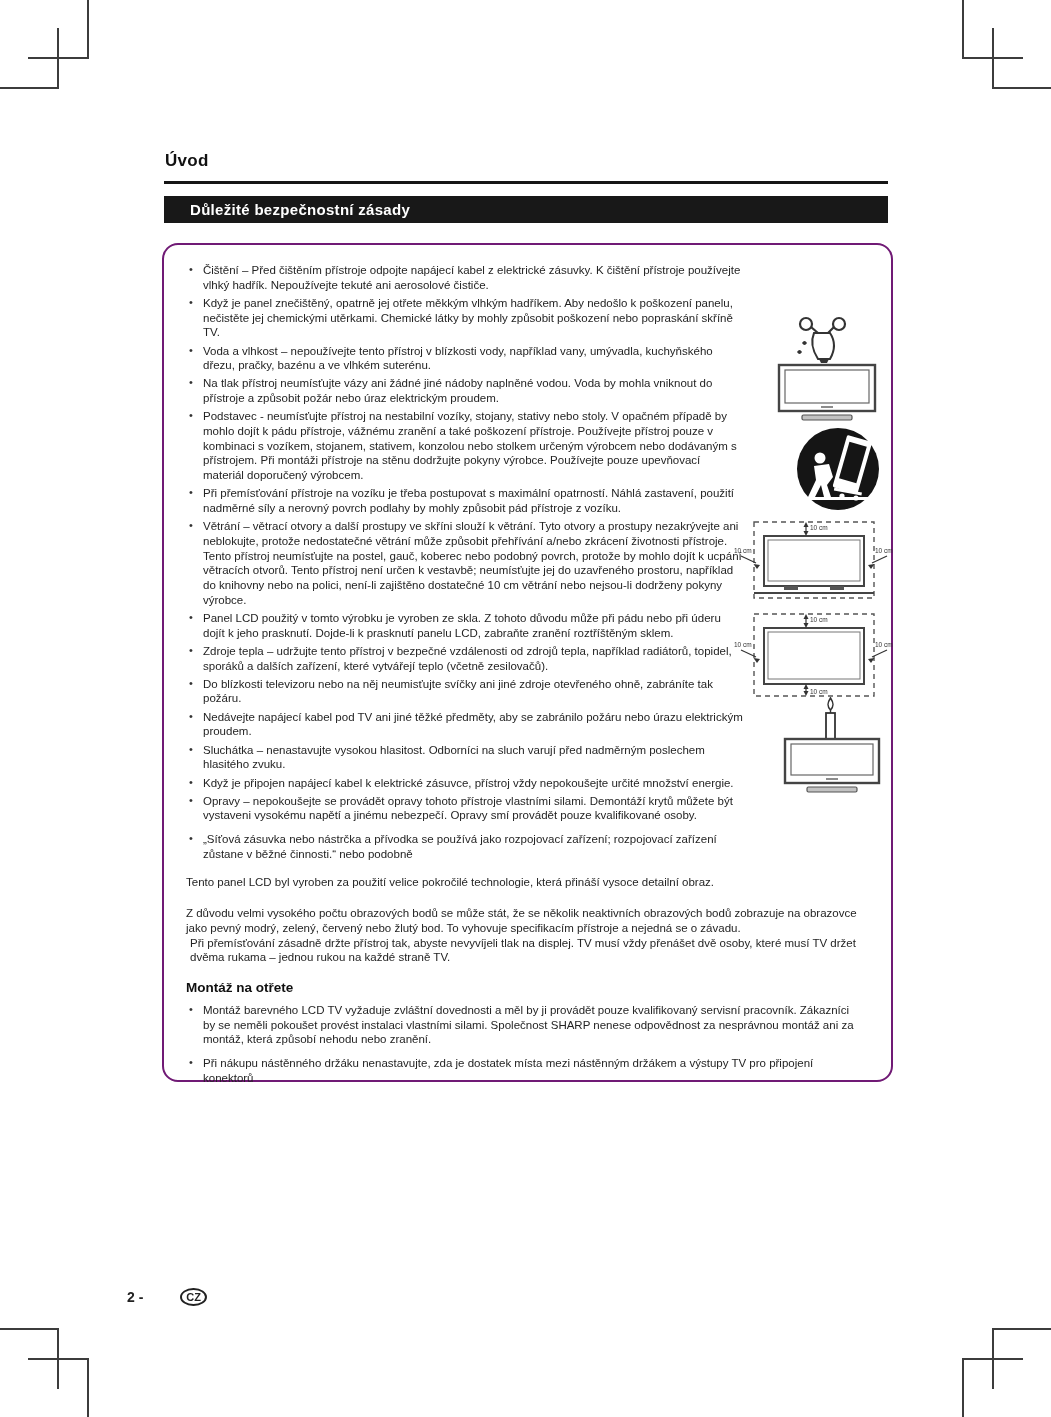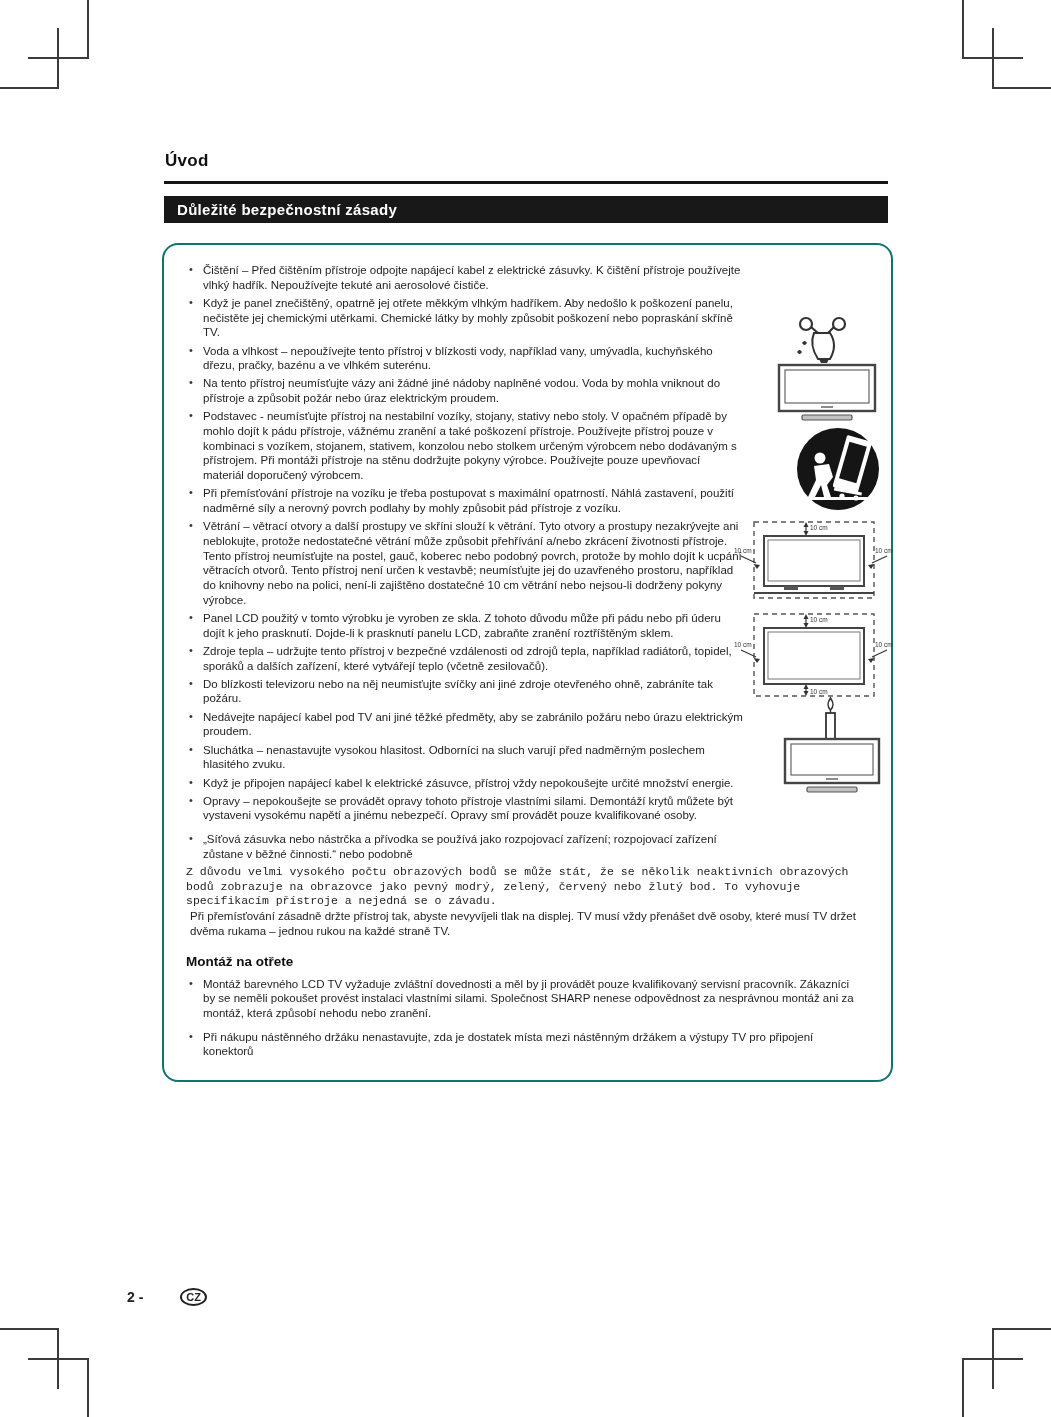--- a/index.html
+++ b/index.html
@@ -7,36 +7,36 @@
     position:relative; width:1051px; height:1417px; background:#ffffff;
     font-family:"Liberation Sans", sans-serif; color:#222; overflow:hidden;
   }
   .cropmarks { position:absolute; left:0; top:0; pointer-events:none; }
 
   .uvod { position:absolute; left:165px; top:151px; font-size:17px; font-weight:bold; color:#111; letter-spacing:0.3px; }
   .rule { position:absolute; left:164px; top:181px; width:724px; height:3px; background:#151515; }
   .titlebar {
     position:absolute; left:164px; top:196px; width:724px; height:27px;
     background:#181818; color:#fff; font-size:15px; font-weight:bold;
-    line-height:27px; padding-left:13px; box-sizing:border-box; letter-spacing:0.3px;
+    line-height:27px; padding-left:26px; box-sizing:border-box; letter-spacing:0.3px;
   }
 
   .safety-box {
     position:absolute; left:162px; top:243px; width:731px; height:839px;
-    border:2px solid #0f766e; border-radius:16px; box-sizing:border-box; background:#fff;
+    border:2px solid #701a75; border-radius:16px; box-sizing:border-box; background:#fff;
   }
   .bc { padding:18px 24px 0 22px; }
 
   ul.safety-list { list-style:none; margin:0 124px 0 0; padding:0; }
   li.b { position:relative; padding-left:17px; margin-bottom:3.5px; font-size:11.5px; line-height:14.7px; color:#242424; }
   li.b::before { content:"•"; position:absolute; left:3px; top:-1px; font-size:11px; color:#333; }
   li.gap-top { margin-top:9px; }
 
   .note { font-size:11.5px; line-height:14.7px; margin:13px 8px 0 0; color:#242424; }
-  .note2 { margin-top:0;font-family:Liberation Mono, monospace; }
+  .note2 { margin-top:17px; }
   h3.sec { font-size:13.5px; font-weight:bold; margin:15px 0 5px 0; color:#101010; }
   .sec-body { font-size:11.5px; line-height:14.7px; margin:0 8px 0 4px; color:#242424; }
   ul.wm-list { list-style:none; margin:8px 4px 0 0; padding:0; }
 
   .ill { position:absolute; }
   .lbl { font-size:6.5px; fill:#333; font-family:"Liberation Sans", sans-serif; }
 
   .pagefoot { position:absolute; left:127px; top:1288px; display:flex; align-items:center; gap:6px; }
   .pf-num { font-size:14px; font-weight:bold; color:#222; }
   .cz-badge { display:inline-block; border:2px solid #222; border-radius:50%; padding:0 4px; font-size:11px; font-weight:bold; line-height:14px; color:#222;margin-left:31px; }
@@ -59,34 +59,35 @@
   <div class="rule"></div>
   <div class="titlebar">Důležité bezpečnostní zásady</div>
 
   <div class="safety-box">
     <div class="bc">
 
       <ul class="safety-list">
         <li class="b">Čištění – Před čištěním přístroje odpojte napájecí kabel z elektrické zásuvky. K čištění přístroje používejte vlhký hadřík. Nepoužívejte tekuté ani aerosolové čističe.</li>
         <li class="b">Když je panel znečištěný, opatrně jej otřete měkkým vlhkým hadříkem. Aby nedošlo k poškození panelu, nečistěte jej chemickými utěrkami. Chemické látky by mohly způsobit poškození nebo popraskání skříně TV.</li>
         <li class="b">Voda a vlhkost – nepoužívejte tento přístroj v blízkosti vody, například vany, umývadla, kuchyňského dřezu, pračky, bazénu a ve vlhkém suterénu.</li>
-        <li class="b">Na tento přístroj neumísťujte vázy ani žádné jiné nádoby naplněné vodou. Voda by mohla vniknout do přístroje a způsobit požár nebo úraz elektrickým proudem.</li>
+        <li class="b">Na tlak přístroj neumísťujte vázy ani žádné jiné nádoby naplněné vodou. Voda by mohla vniknout do přístroje a způsobit požár nebo úraz elektrickým proudem.</li>
         <li class="b">Podstavec - neumísťujte přístroj na nestabilní vozíky, stojany, stativy nebo stoly. V opačném případě by mohlo dojít k pádu přístroje, vážnému zranění a také poškození přístroje. Používejte přístroj pouze v kombinaci s vozíkem, stojanem, stativem, konzolou nebo stolkem určeným výrobcem nebo dodávaným s přístrojem. Při montáži přístroje na stěnu dodržujte pokyny výrobce. Používejte pouze upevňovací materiál doporučený výrobcem.</li>
         <li class="b">Při přemísťování přístroje na vozíku je třeba postupovat s maximální opatrností. Náhlá zastavení, použití nadměrné síly a nerovný povrch podlahy by mohly způsobit pád přístroje z vozíku.</li>
         <li class="b">Větrání – větrací otvory a další prostupy ve skříni slouží k větrání. Tyto otvory a prostupy nezakrývejte ani neblokujte, protože nedostatečné větrání může způsobit přehřívání a/nebo zkrácení životnosti přístroje. Tento přístroj neumísťujte na postel, gauč, koberec nebo podobný povrch, protože by mohlo dojít k ucpání větracích otvorů. Tento přístroj není určen k vestavbě; neumísťujte jej do uzavřeného prostoru, například do knihovny nebo na polici, není-li zajištěno dostatečné 10 cm větrání nebo nejsou-li dodrženy pokyny výrobce.</li>
         <li class="b">Panel LCD použitý v tomto výrobku je vyroben ze skla. Z tohoto důvodu může při pádu nebo při úderu dojít k jeho prasknutí. Dojde-li k prasknutí panelu LCD, zabraňte zranění roztříštěným sklem.</li>
         <li class="b">Zdroje tepla – udržujte tento přístroj v bezpečné vzdálenosti od zdrojů tepla, například radiátorů, topidel, sporáků a dalších zařízení, které vytvářejí teplo (včetně zesilovačů).</li>
         <li class="b">Do blízkosti televizoru nebo na něj neumisťujte svíčky ani jiné zdroje otevřeného ohně, zabráníte tak požáru.</li>
         <li class="b">Nedávejte napájecí kabel pod TV ani jiné těžké předměty, aby se zabránilo požáru nebo úrazu elektrickým proudem.</li>
         <li class="b">Sluchátka – nenastavujte vysokou hlasitost. Odborníci na sluch varují před nadměrným poslechem hlasitého zvuku.</li>
         <li class="b">Když je připojen napájecí kabel k elektrické zásuvce, přístroj vždy nepokoušejte určité množství energie.</li>
         <li class="b">Opravy – nepokoušejte se provádět opravy tohoto přístroje vlastními silami. Demontáží krytů můžete být vystaveni vysokému napětí a jinému nebezpečí. Opravy smí provádět pouze kvalifikované osoby.</li>
         <li class="b gap-top">„Síťová zásuvka nebo nástrčka a přívodka se používá jako rozpojovací zařízení; rozpojovací zařízení zůstane v běžné činnosti.“ nebo podobně</li>
       </ul>
 
+      <p class="note">Tento panel LCD byl vyroben za použití velice pokročilé technologie, která přináší vysoce detailní obraz.</p>
       <p class="note note2">Z důvodu velmi vysokého počtu obrazových bodů se může stát, že se několik neaktivních obrazových bodů zobrazuje na obrazovce jako pevný modrý, zelený, červený nebo žlutý bod. To vyhovuje specifikacím přístroje a nejedná se o závadu.</p>
 
       <p class="sec-body">Při přemísťování zásadně držte přístroj tak, abyste nevyvíjeli tlak na displej. TV musí vždy přenášet dvě osoby, které musí TV držet dvěma rukama – jednou rukou na každé straně TV.</p>
 
       <h3 class="sec">Montáž na otřete</h3>
       <ul class="wm-list">
         <li class="b">Montáž barevného LCD TV vyžaduje zvláštní dovednosti a měl by ji provádět pouze kvalifikovaný servisní pracovník. Zákazníci by se neměli pokoušet provést instalaci vlastními silami. Společnost SHARP nenese odpovědnost za nesprávnou montáž ani za montáž, která způsobí nehodu nebo zranění.</li>
         <li class="b gap-top">Při nákupu nástěnného držáku nenastavujte, zda je dostatek místa mezi nástěnným držákem a výstupy TV pro připojení konektorů</li>
       </ul>
     </div>

